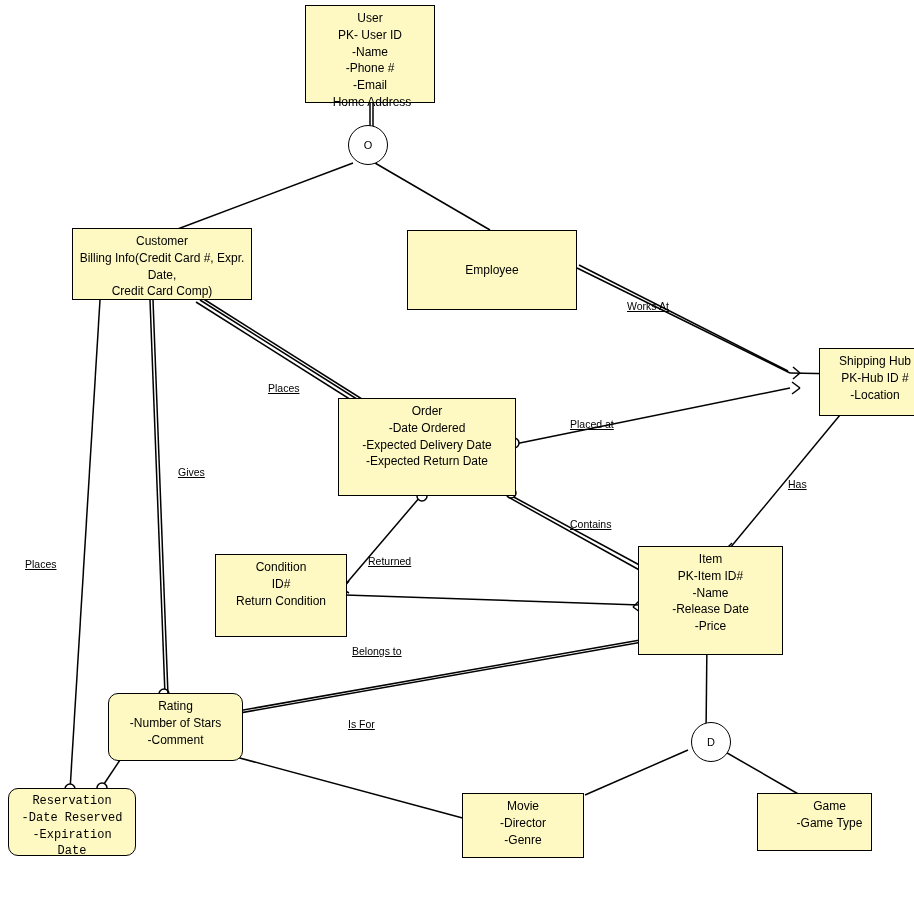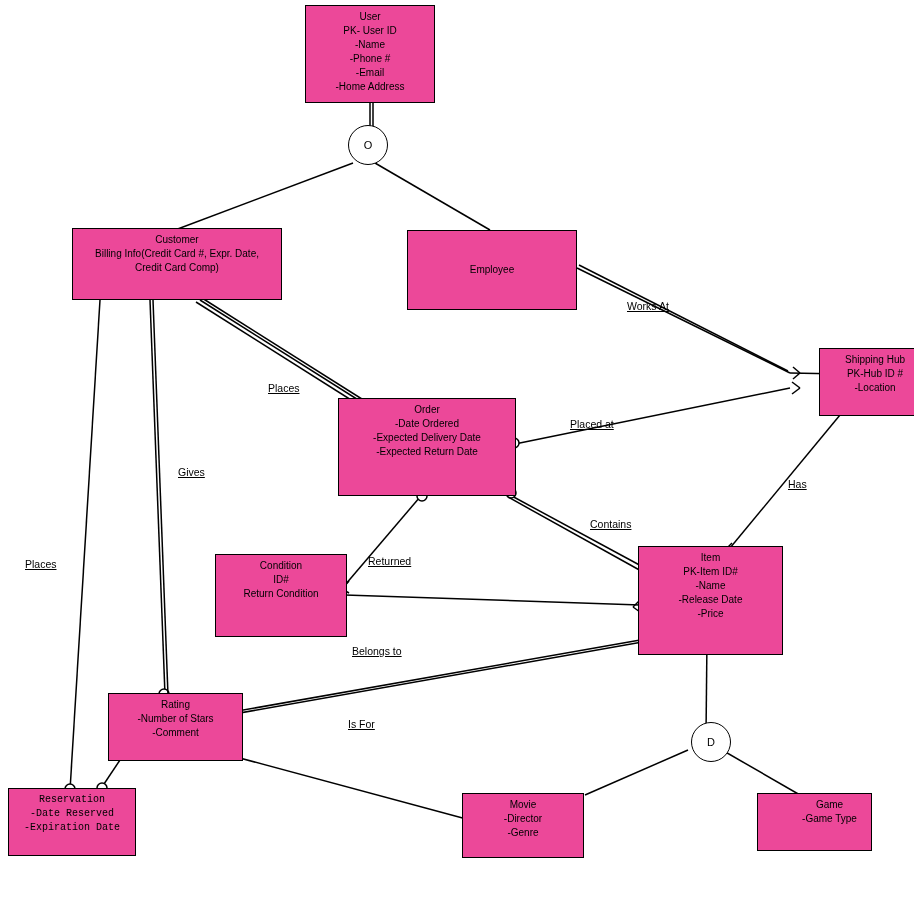--- a/index.html
+++ b/index.html
@@ -20,28 +20,28 @@
     svg#lines {
       position: absolute;
       top: 0; left: 0;
       width: 914px;
       height: 904px;
       pointer-events: none;
     }
     .entity {
       position: absolute;
       border: 1.5px solid #000;
-      background: #ec4899;
+      background: #fef9c3;
       text-align: center;
       padding: 4px 6px;
-      font-size: 10px;
+      font-size: 12px;
       line-height: 1.4;
     }
     .entity.rounded {
-      border-radius: 0;
+      border-radius: 10px;
     }
     .circle-node {
       position: absolute;
       border: 1.5px solid #000;
       border-radius: 50%;
       background: #fff;
       display: flex;
       align-items: center;
       justify-content: center;
       font-size: 11px;
@@ -152,21 +152,21 @@
   </svg>
 
   <div class="entity" style="left:305px; top:5px; width:130px; height:98px;">
     <span>User<br>PK- User ID<br>-Name<br>-Phone #<br>-Email<br>-Home Address</span>
   </div>
 
   <div class="circle-node" style="left:348px; top:125px; width:40px; height:40px;">
     <span>O</span>
   </div>
 
-  <div class="entity" style="left:72px; top:228px; width:210px; height:72px;">
+  <div class="entity" style="left:72px; top:228px; width:180px; height:72px;">
     <span>Customer<br>Billing Info(Credit Card #, Expr. Date,<br>Credit Card Comp)</span>
   </div>
 
   <div class="entity" style="left:407px; top:230px; width:170px; height:80px; display:flex; align-items:center; justify-content:center;">
     <span>Employee</span>
   </div>
 
   <div class="entity" style="left:790px; top:348px; width:112px; height:68px;margin-left:29px;">
     <span>Shipping Hub<br>PK-Hub ID #<br>-Location</span>
   </div>
@@ -211,21 +211,21 @@
   </div>
   <div class="label" style="left:25px; top:558px;">
     <span>Places</span>
   </div>
   <div class="label" style="left:178px; top:466px;">
     <span>Gives</span>
   </div>
   <div class="label" style="left:570px; top:418px;">
     <span>Placed at</span>
   </div>
-  <div class="label" style="left:570px; top:518px;margin-left:20px;">
+  <div class="label" style="left:570px; top:518px;">
     <span>Contains</span>
   </div>
   <div class="label" style="left:368px; top:555px;">
     <span>Returned</span>
   </div>
   <div class="label" style="left:352px; top:645px;">
     <span>Belongs to</span>
   </div>
   <div class="label" style="left:348px; top:718px;">
     <span>Is For</span>

